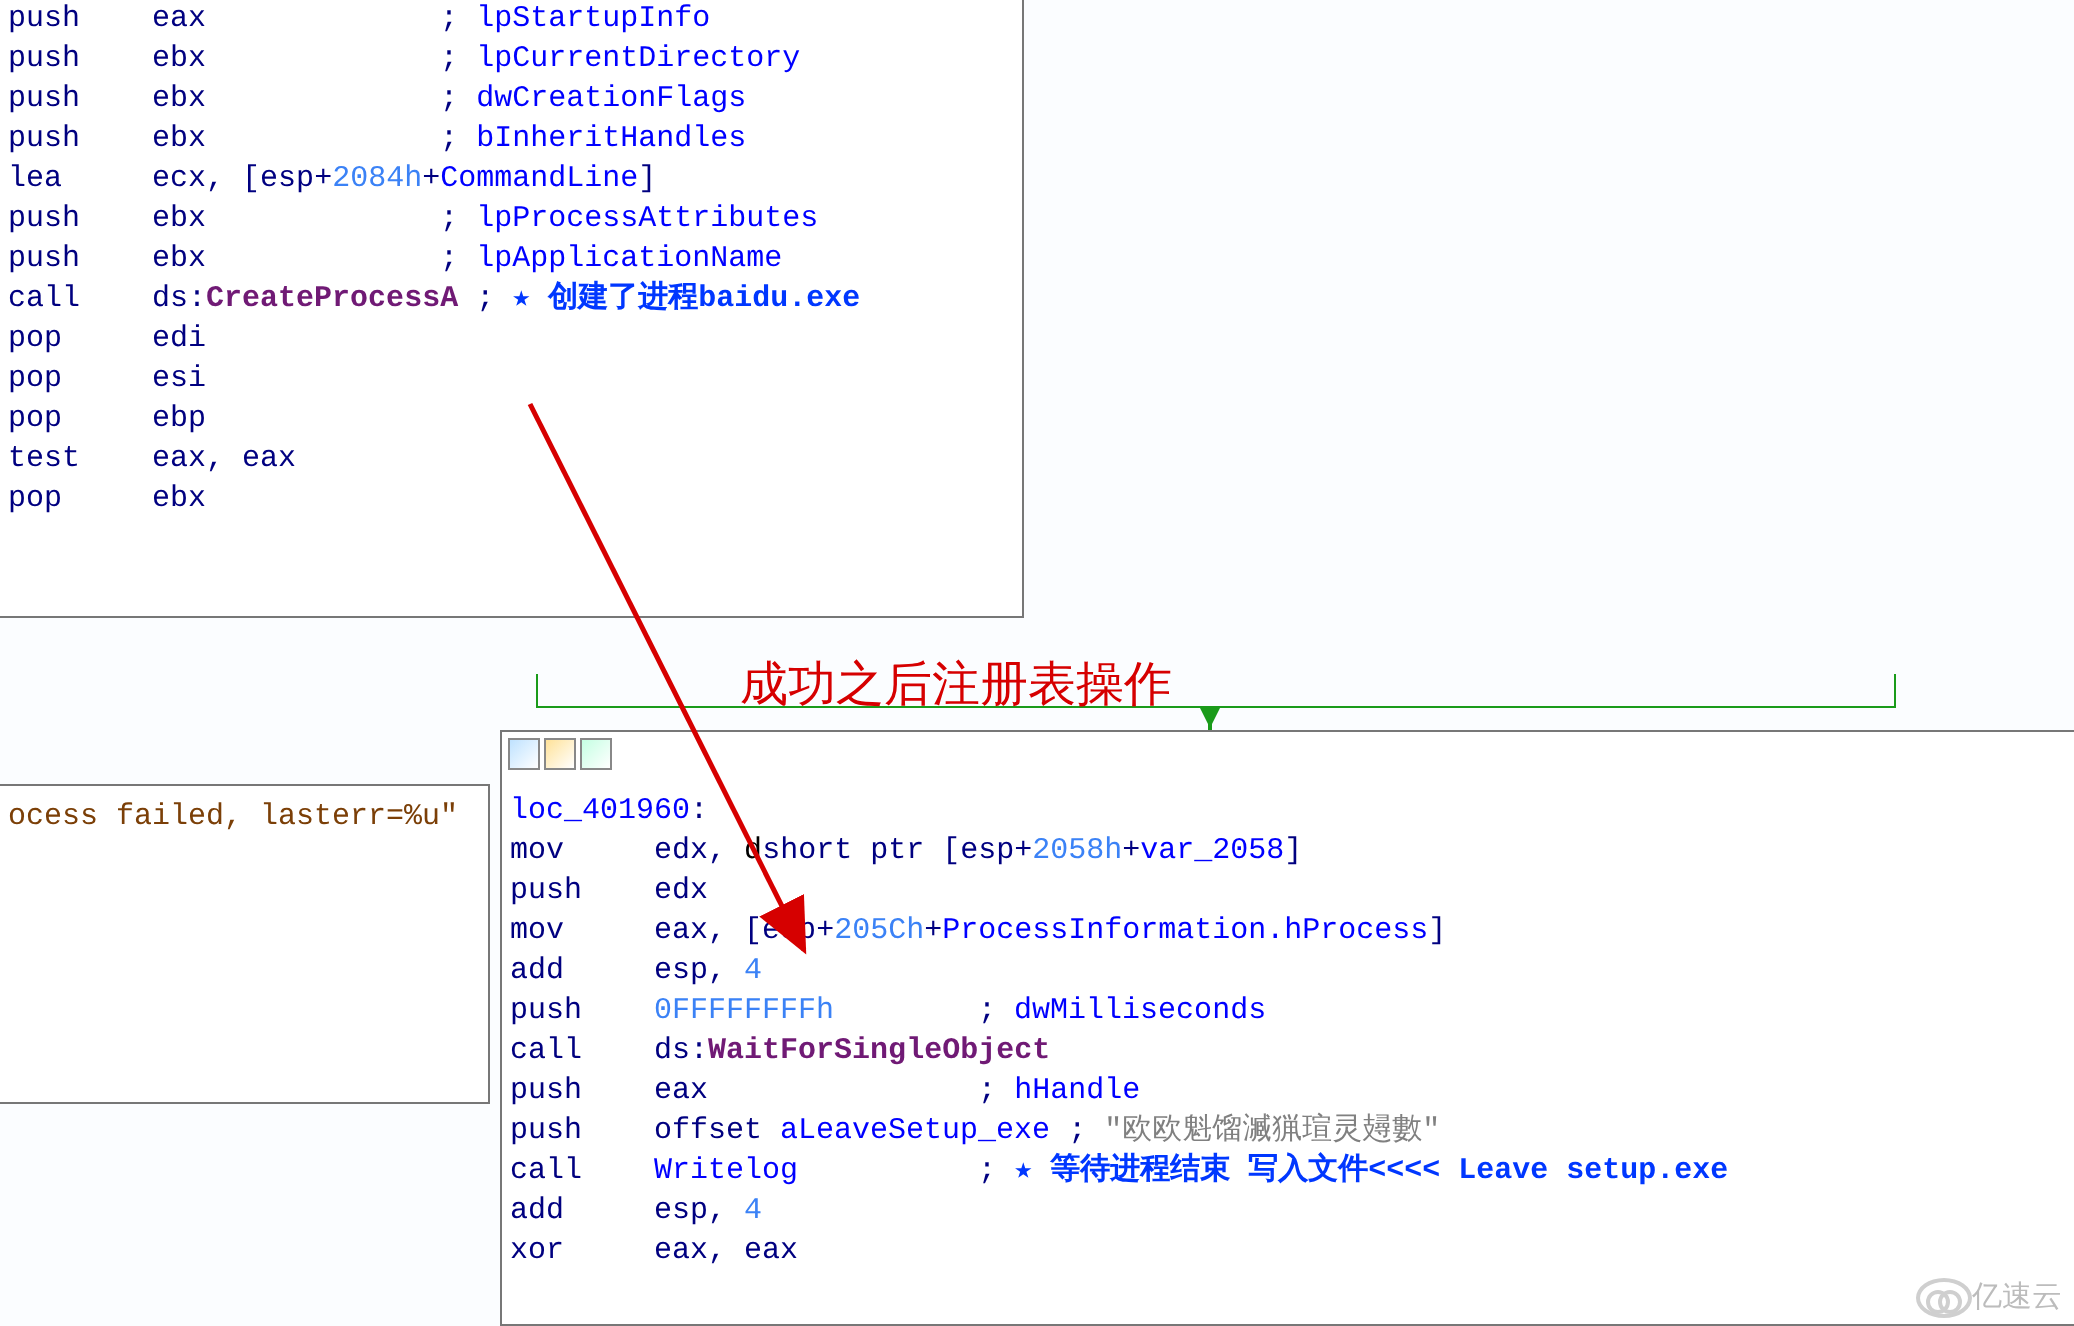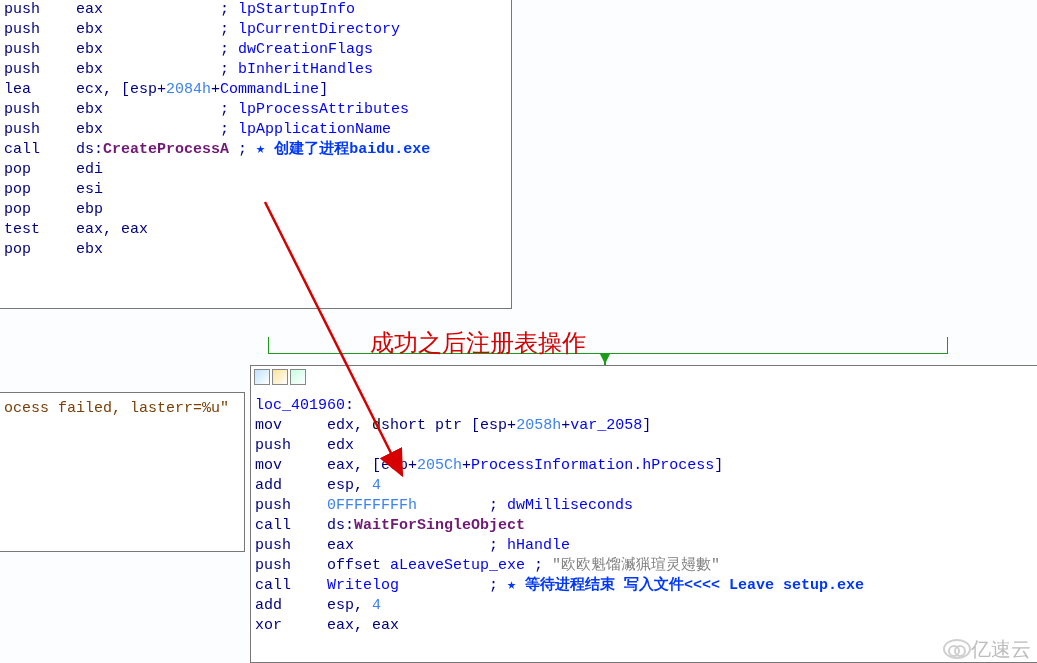--- a/index.html
+++ b/index.html
@@ -56,21 +56,21 @@
     position: absolute;
     color: #d60000;
     font-family: "SimSun","Songti SC",serif;
     font-size: 24px;
   }
   .watermark {
     position: absolute;
     right: 6px; bottom: 4px;
     color: #bcbcbc;
     font-family: Arial, sans-serif;
-    font-size: 20px;
+    font-size: 15px;
     display: flex;
     align-items: flex-start;
     gap: 0;
   }
   .watermark .wm-icon {
     width: 28px; height: 20px;
     border: 2px solid #cfcfcf;
     border-radius: 14px 14px 14px 14px / 10px 10px 10px 10px;
     position: relative;
   }

